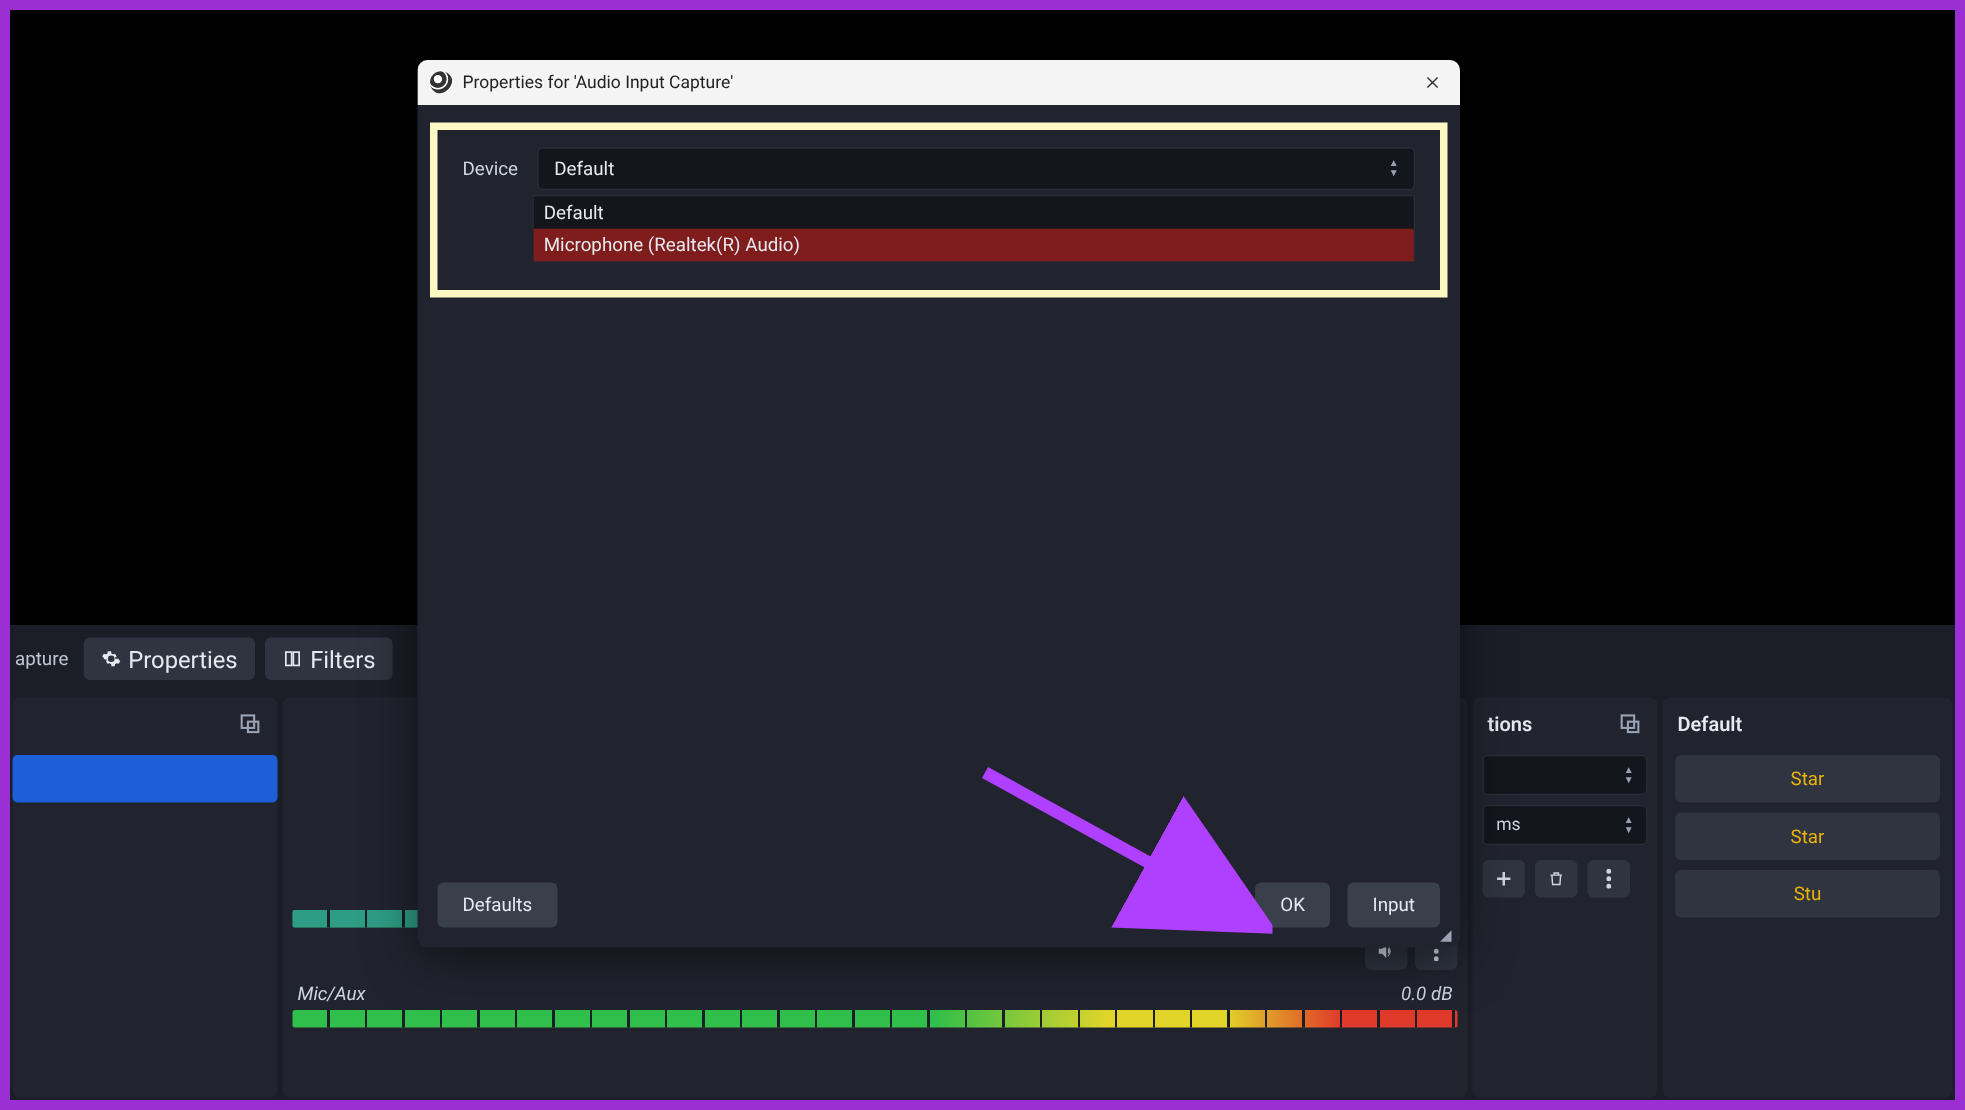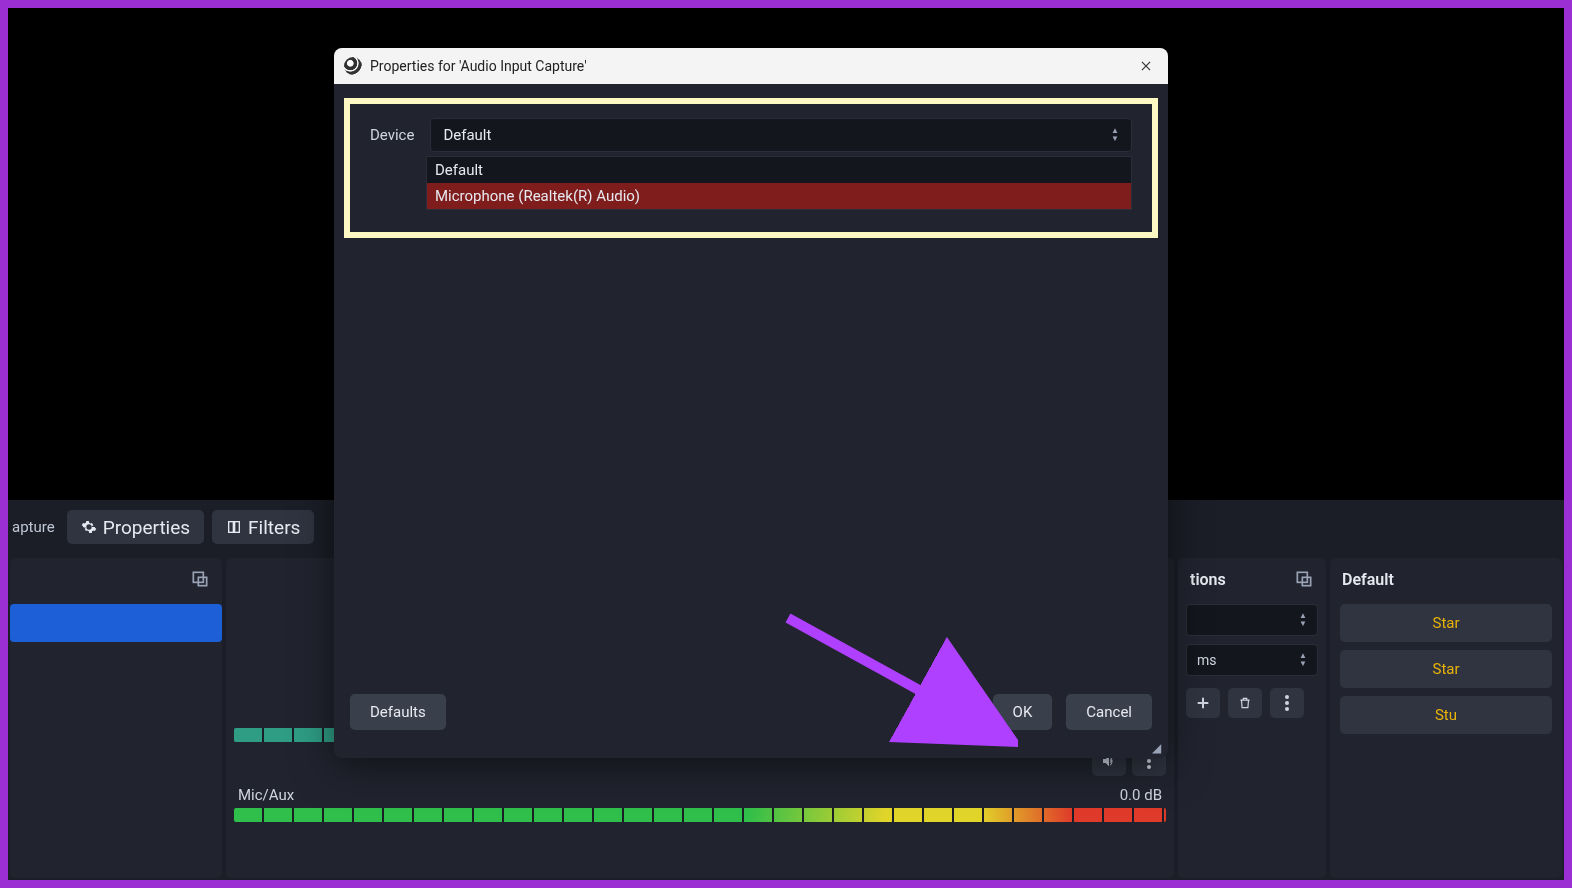--- a/index.html
+++ b/index.html
@@ -28,21 +28,21 @@
 
 .scenes { width:212px; }
 .scenes-body { flex:1; }
 .scene-item { background:#1d5fd6; color:#fff; height:38px; border-radius:4px; margin:4px 0 0 0; }
 
 .sources { width:360px; }
 .source-item { display:flex; align-items:center; gap:10px; height:40px; padding:0 12px; color:#e6e9ef; font-size:15px; }
 .mic-icon { width:18px; height:18px; color:#4f7fff; }
 
 .mixer { flex:1; padding:6px 8px; }
-.mixer-row { margin-bottom:10px; }
+.mixer-row { margin-bottom:10px;font-style:italic; }
 .mixer-head { display:flex; justify-content:space-between; color:#cfd5e0; font-size:15px; padding:0 4px 4px; }
 .meter { height:14px; border-radius:2px; background:linear-gradient(90deg,#2fbf4a 0%,#2fbf4a 55%,#e2d52a 70%,#e2d52a 80%,#e03a2a 90%,#e03a2a 100%); position:relative; }
 .meter-ticks { position:absolute; inset:0; background-image:repeating-linear-gradient(90deg,transparent 0,transparent 28px,#1b1e27 28px,#1b1e27 30px); }
 .meter.blue::before { content:""; position:absolute; inset:0; background:#2d5ff0; width:60%; opacity:.35; }
 .mixer-ctrls { display:flex; align-items:center; gap:6px; justify-content:flex-end; margin-top:4px; }
 .iconbtn { width:34px; height:30px; background:#2f3440; border-radius:5px; border:none; color:#cfd5e0; display:flex; align-items:center; justify-content:center; cursor:pointer; }
 
 .transitions { width:148px; }
 .trans-select { margin:4px 8px; height:32px; background:#14161d; border:1px solid #2a2e3a; border-radius:4px; color:#cfd5e0; font-size:14px; padding:0 10px; display:flex; align-items:center; justify-content:space-between; }
 .spin { display:flex; flex-direction:column; font-size:8px; color:#9aa3b5; line-height:8px; }
@@ -60,21 +60,21 @@
 
 
 .highlight { position:absolute; left:10px; top:50px; right:10px; height:140px; border:6px solid #fef9c3; }
 .device-row { display:flex; align-items:center; gap:16px; padding:14px 20px 0; }
 .device-label { color:#cfd5e0; font-size:15px; }
 .device-select { flex:1; height:34px; background:#14161d; border:1px solid #2a2e3a; border-radius:4px; color:#e6e9ef; font-size:15px; padding:0 12px; display:flex; align-items:center; justify-content:space-between; cursor:pointer; }
 .dropdown-list { margin:4px 20px 0 76px; border:1px solid #2a2e3a; background:#14161d; }
 .dropdown-item { height:26px; padding:0 8px; display:flex; align-items:center; color:#e6e9ef; font-size:15px; cursor:pointer; }
 .dropdown-item.selected { background:#7f1d1d; }
 
-.dialog-footer { position:absolute; left:0; right:0; bottom:16px; height:60px; display:flex; align-items:center; padding:0 16px; gap:14px; }
+.dialog-footer { position:absolute; left:0; right:0; bottom:4px; height:60px; display:flex; align-items:center; padding:0 16px; gap:14px; }
 .dlg-btn { height:36px; padding:0 20px; background:#3a3f4c; border:none; border-radius:5px; color:#e6e9ef; font-size:15px; cursor:pointer; }
 .dialog-footer .spacer { flex:1; }
 .resize-grip { position:absolute; right:4px; bottom:4px; width:12px; height:12px; color:#9aa3b5; font-size:12px; line-height:12px; }
 
 
 .arrow { position:absolute; left:770px; top:600px; width:240px; height:160px; pointer-events:none; }
 
 </style>
 </head>
 <body>
@@ -226,21 +226,21 @@
       <div class="dropdown-list">
         <div class="dropdown-item">Default</div>
         <div class="dropdown-item selected">Microphone (Realtek(R) Audio)</div>
       </div>
     </div>
 
     <div class="dialog-footer">
       <button class="dlg-btn">Defaults</button>
       <div class="spacer"></div>
       <button class="dlg-btn">OK</button>
-      <button class="dlg-btn">Cancel</button>
+      <button class="dlg-btn">Input</button>
     </div>
     <div class="resize-grip">◢</div>
   </div>
 
   <svg class="arrow" viewBox="0 0 240 160">
     <defs>
         <marker id="ah" markerWidth="12" markerHeight="12" refX="8" refY="6" orient="auto">
           <path d="M0 0L12 6L0 12z" fill="#b040ff"></path>
         </marker>
       </defs>

